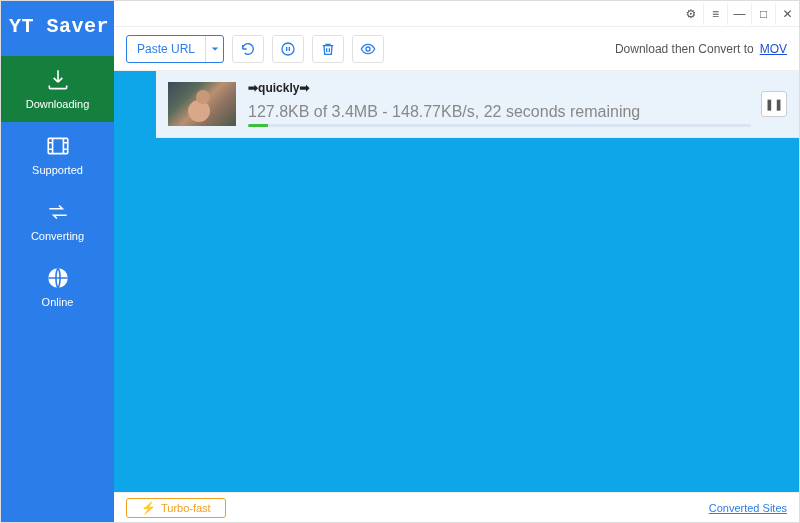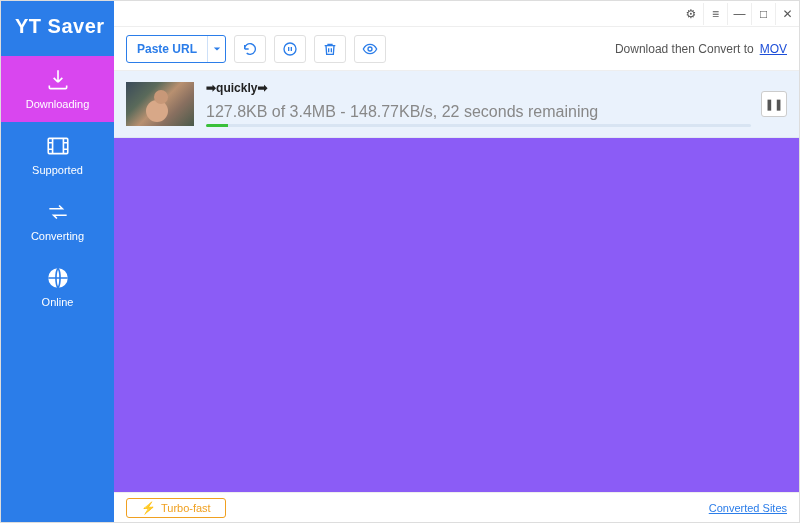--- a/index.html
+++ b/index.html
@@ -1,37 +1,37 @@
 <!DOCTYPE html>
 <html><head>
 <meta charset="utf-8">
 <style>
 * { margin: 0; padding: 0; box-sizing: border-box; font-family: -apple-system, BlinkMacSystemFont, "Segoe UI", Arial, sans-serif; }
 body { width: 800px; height: 523px; overflow: hidden; background: #fff; border: 1px solid #ddd; }
 .app { display: flex; height: 100%; }
 .sidebar { width: 113px; background: #2b7de9; color: #fff; display: flex; flex-direction: column; }
-.app-title { font-size: 20px; font-weight: 600; padding: 14px 0 18px 14px; letter-spacing: 0.5px; }
+.app-title { font-size: 20px; font-weight: 600; padding: 14px 0 18px 8px; letter-spacing: 0.5px; font-family: Liberation Mono, monospace; }
 .nav-item { display: flex; flex-direction: column; align-items: center; padding: 10px 0 12px; cursor: pointer; font-size: 11px; }
-.nav-item.active { background: #d946ef; }
+.nav-item.active { background: #15803d; }
 .nav-icon { width: 30px; height: 28px; display: flex; align-items: center; justify-content: center; margin-bottom: 4px; }
 .nav-icon svg { width: 26px; height: 26px; fill: none; stroke: #fff; stroke-width: 1.5; }
 .main { flex: 1; display: flex; flex-direction: column; background: #fff; position: relative; }
 .titlebar { height: 26px; display: flex; justify-content: flex-end; align-items: center; border-bottom: 1px solid #eee; }
 .titlebar-btn { width: 24px; height: 22px; display: flex; align-items: center; justify-content: center; cursor: pointer; font-size: 12px; color: #555; border-left: 1px solid #eee; }
 .titlebar-btn:first-child { border-left: none; }
 .toolbar { height: 44px; display: flex; align-items: center; padding: 0 12px; border-bottom: 1px solid #eee; gap: 8px; }
 .paste-group { display: flex; align-items: center; border: 1px solid #2b7de9; border-radius: 3px; height: 28px; }
-.paste-btn { padding: 0 10px; color: #2b7de9; font-size: 12px; cursor: pointer; height: 100%; display: flex; align-items: center; font-weight: bold; }
+.paste-btn { padding: 0 10px; color: #2b7de9; font-size: 12px; cursor: pointer; height: 100%; display: flex; align-items: center; }
 .paste-drop { width: 18px; height: 100%; border-left: 1px solid #cde0f8; display: flex; align-items: center; justify-content: center; cursor: pointer; }
 .paste-drop svg { width: 8px; height: 8px; fill: #2b7de9; }
 .tool-icon { width: 32px; height: 28px; border: 1px solid #e0e0e0; border-radius: 3px; display: flex; align-items: center; justify-content: center; cursor: pointer; }
 .tool-icon svg { width: 16px; height: 16px; fill: none; stroke: #2b7de9; stroke-width: 2; }
 .toolbar-right { margin-left: auto; font-size: 12px; color: #555; display: flex; align-items: flex-end; gap: 6px; }
 .format-link { color: #1d4ed8; text-decoration: underline; cursor: pointer; }
-.content { flex: 1; overflow: auto; background: #8b5cf6; }
+.content { flex: 1; overflow: auto; background: #0ea5e9; padding-left: 42px; }
 .download-row { display: flex; align-items: center; padding: 10px 12px; background: #eaf2fc; border-bottom: 1px solid #e0e8f2; }
 .thumb { width: 68px; height: 44px; background: linear-gradient(135deg, #3a4a5a 0%, #5a6a5a 30%, #b89070 50%, #8a7060 70%, #4a5a4a 100%); margin-right: 12px; flex-shrink: 0; position: relative; }
 .thumb::after { content: ""; position: absolute; left: 28px; top: 8px; width: 14px; height: 14px; border-radius: 50%; background: #c89878; box-shadow: -4px 14px 0 4px #d8a888; }
 .dl-info { flex: 1; }
 .dl-title { font-size: 12px; font-weight: 600; color: #222; margin-bottom: 8px; }
 .dl-status { font-size: 16px; color: #888; margin-bottom: 3px; }
 .progress { width: 100%; height: 3px; background: #d8e4f2; border-radius: 2px; overflow: hidden; }
 .progress-fill { height: 100%; background: #3ac03a; width: 4%; }
 .pause-btn { width: 26px; height: 26px; border: 1px solid #ccc; background: #fff; border-radius: 3px; display: flex; align-items: center; justify-content: center; cursor: pointer; margin-left: 10px; font-size: 11px; color: #555; }
 .footer { height: 30px; border-top: 1px solid #eee; display: flex; align-items: center; padding: 0 12px; }

